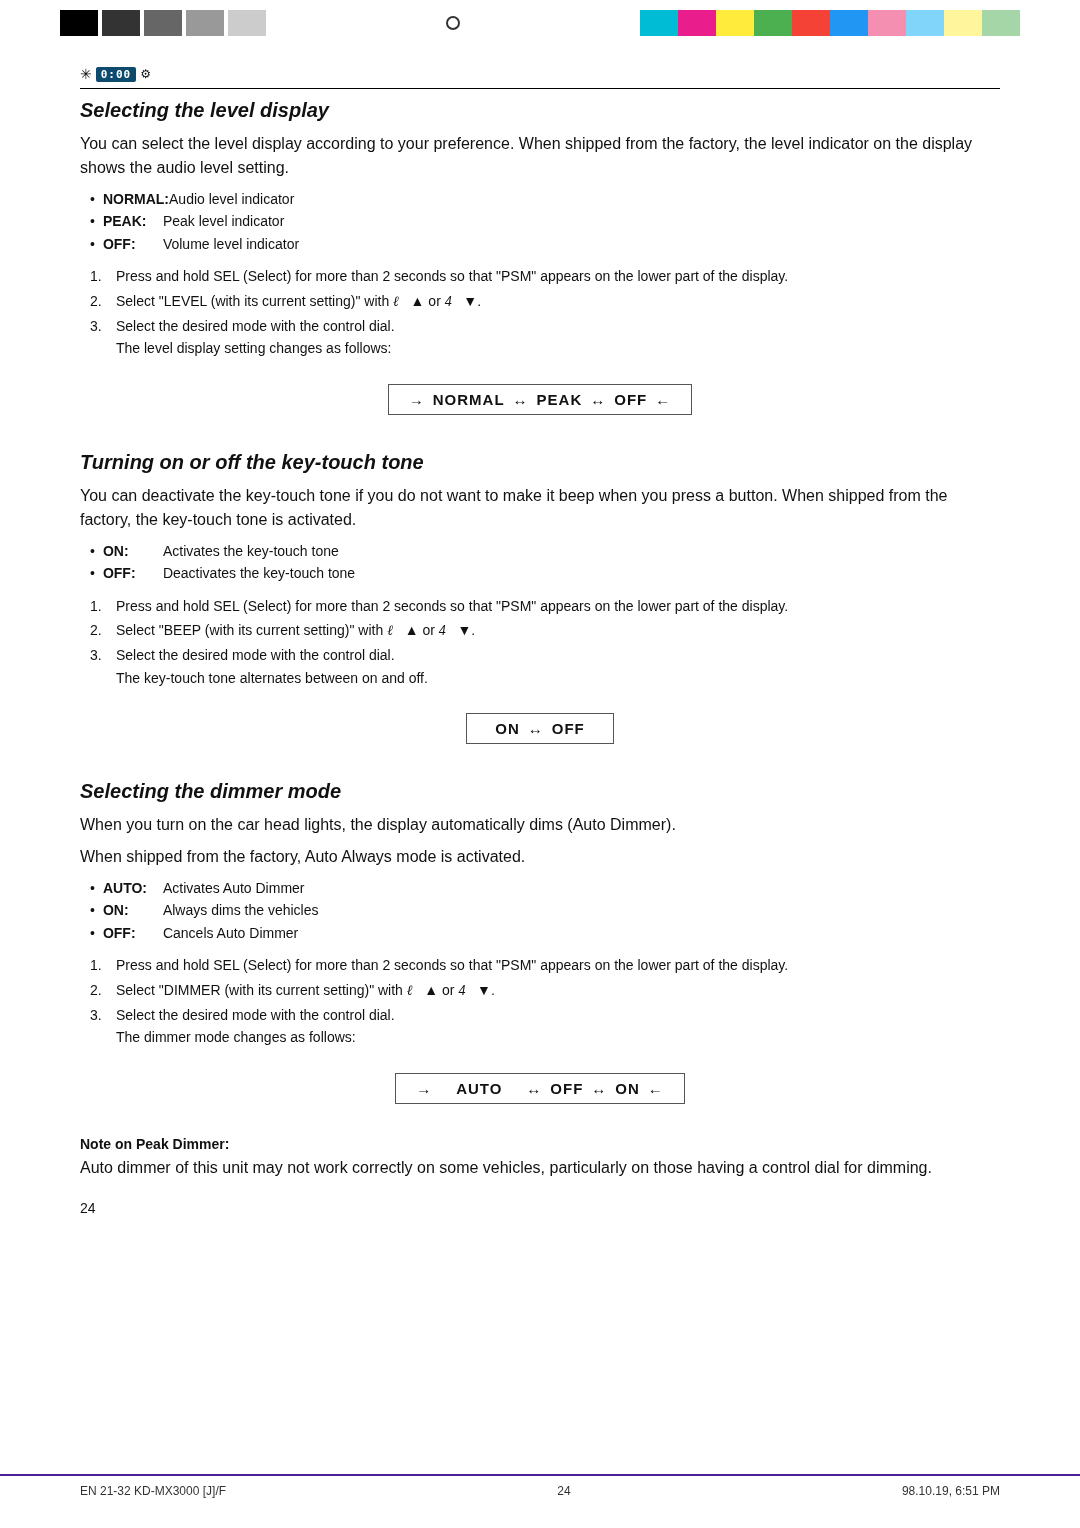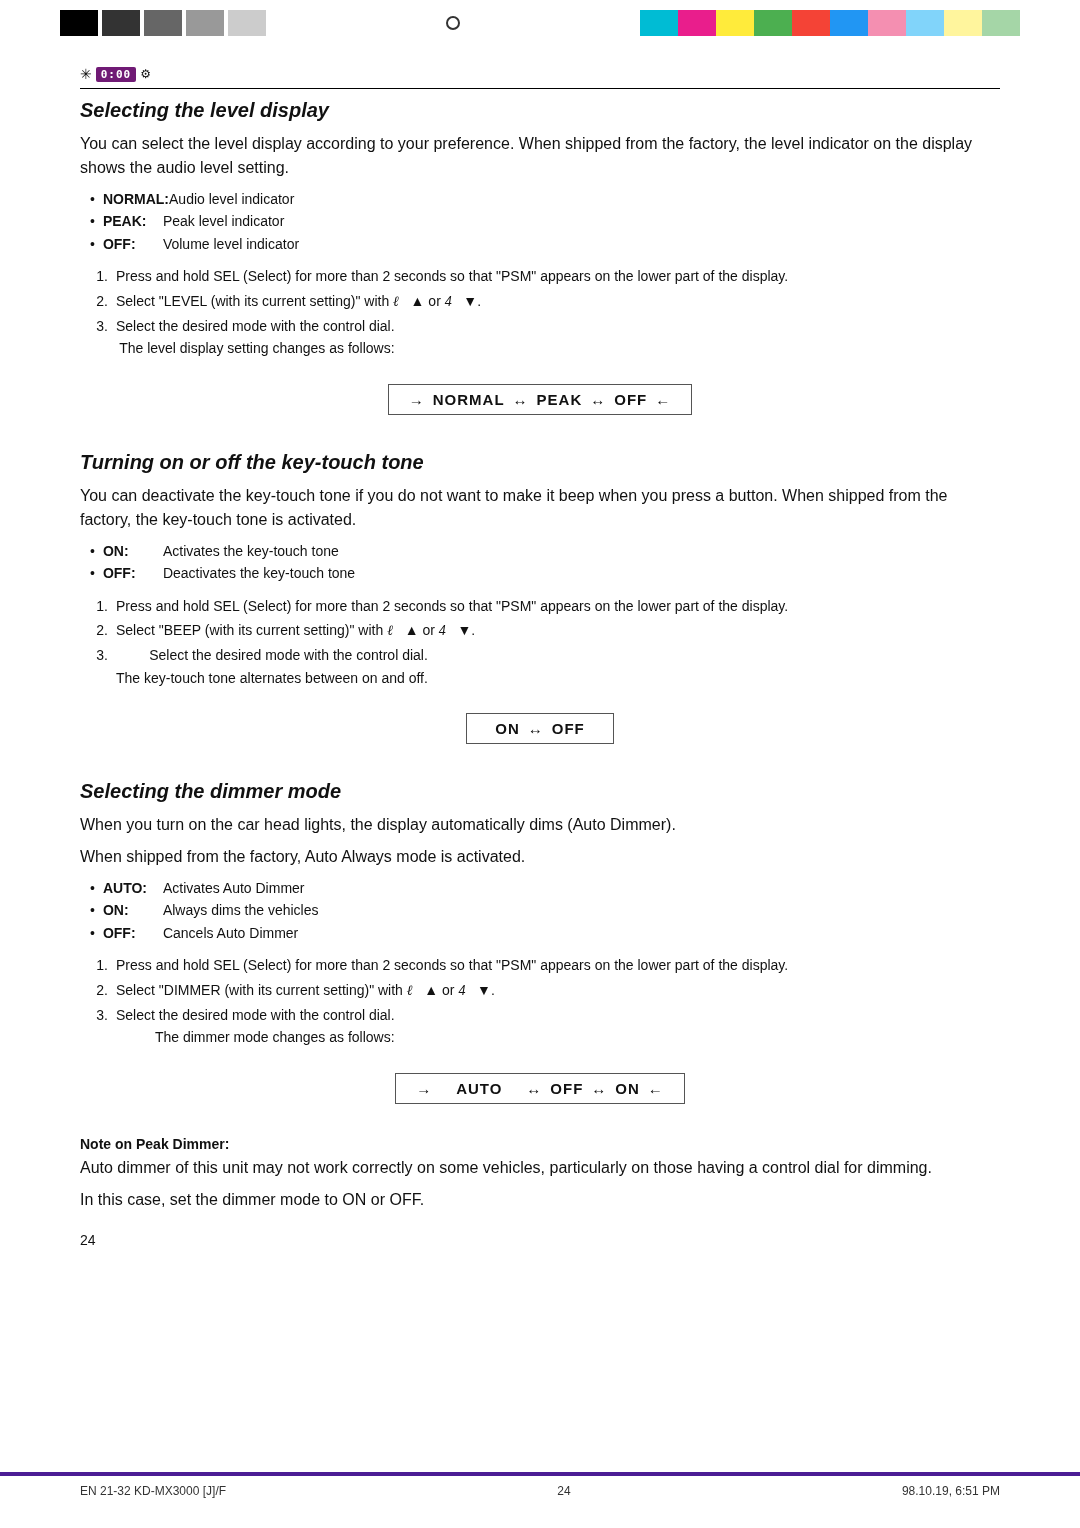--- a/index.html
+++ b/index.html
@@ -76,21 +76,21 @@
       display: flex;
       align-items: center;
       margin-bottom: 6px;
       margin-top: 10px;
     }
     .star-icon {
       font-size: 14px;
       margin-right: 4px;
     }
     .display-badge {
-      background: #701a75;
+      background: #0c4a6e;
       color: #fff;
       font-size: 11px;
       font-weight: bold;
       padding: 1px 5px;
       letter-spacing: 1px;
       border-radius: 2px;
       font-family: monospace;
     }
     .clock-icon {
       font-size: 12px;
@@ -140,21 +140,20 @@
       min-width: 60px;
       display: inline-block;
     }
 
     
     .num-list {
       list-style: none;
       padding-left: 10px;
       margin-bottom: 10px;
       counter-reset: num-counter;
-      text-align: right;
     }
     .num-list li {
       font-size: 14px;
       line-height: 1.6;
       display: flex;
       counter-increment: num-counter;
       margin-bottom: 2px;
     }
     .num-list li::before {
       content: counter(num-counter) ".";
@@ -199,21 +198,21 @@
     .footer {
       position: absolute;
       bottom: 30px;
       left: 0;
       right: 0;
       display: flex;
       justify-content: space-between;
       padding: 0 80px;
       font-size: 12px;
       color: #333;
-      border-top: 4px solid #4c1d95;
+      border-top: 2px solid #4c1d95;
       padding-top: 8px;
     }
 
     
     .ctrl-char {
       font-family: serif;
       font-style: italic;
     }
 
     .section-gap { margin-top: 22px; }
@@ -385,21 +384,20 @@
         <span style="margin: 0 8px;">OFF</span>
         <span>↔</span>
         <span style="margin: 0 8px;">ON</span>
         <span>←</span>
       </div>
     </div>
 
     <div>
       <p class="note-title">Note on Peak Dimmer:</p>
       <p class="body-text">Auto dimmer of this unit may not work correctly on some vehicles, particularly on those having a control dial for dimming.</p>
-      <p class="body-text">In this case, set the dimmer mode to  ON  or  OFF.</p>
     </div>
 
     <p class="page-num">24</p>
   </div>
 
 </div>
 
 <div class="footer">
   <span>EN  21-32  KD-MX3000 [J]/F</span>
   <span>24</span>

